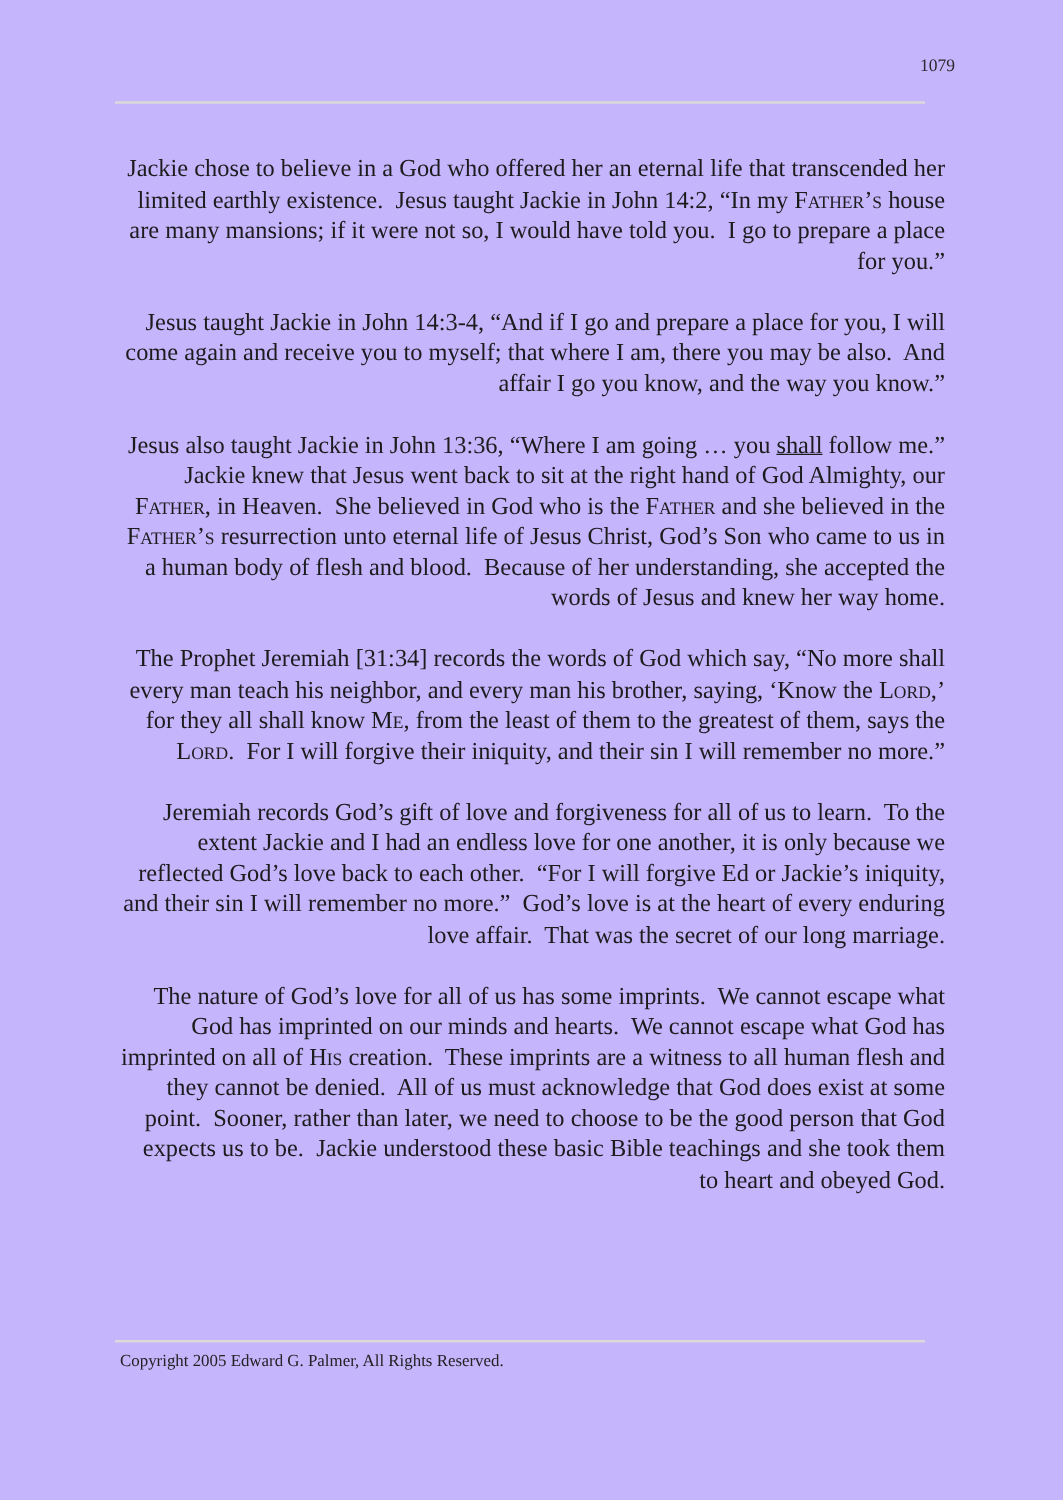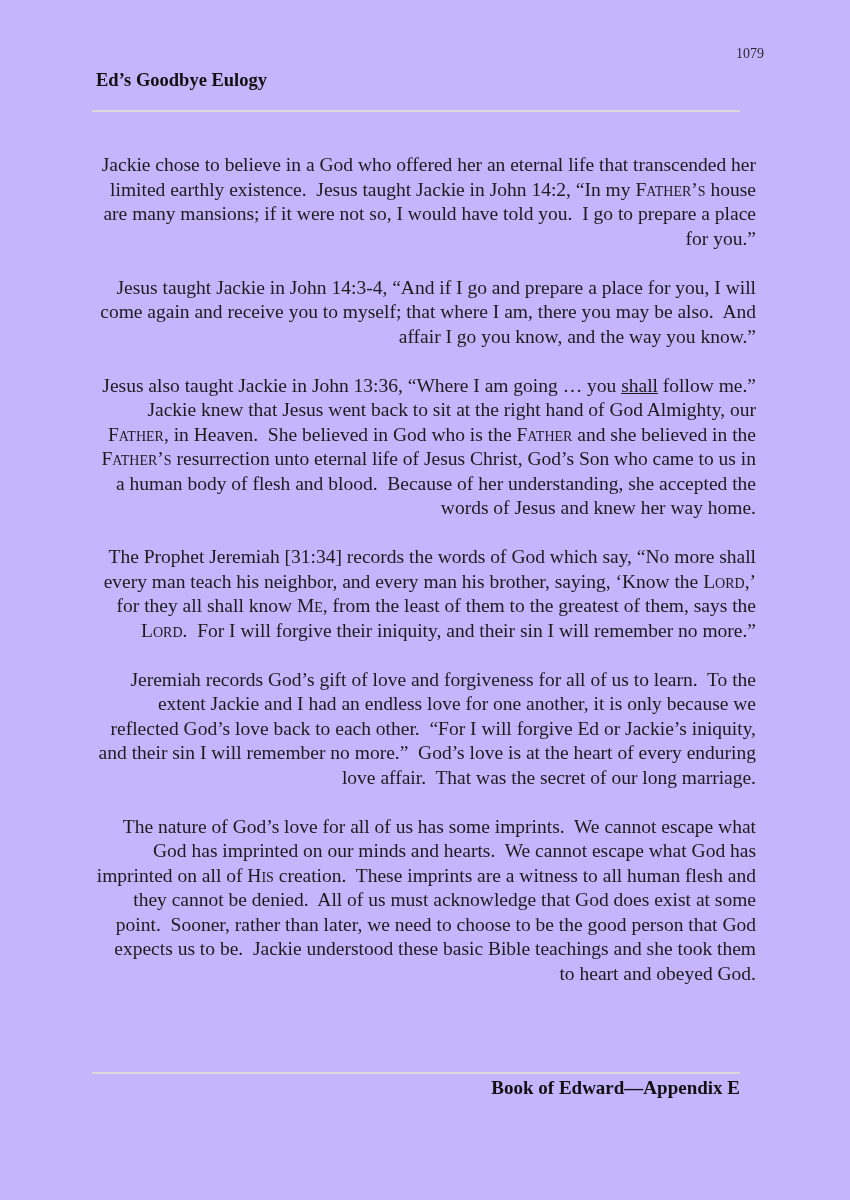--- a/index.html
+++ b/index.html
@@ -73,32 +73,31 @@
     color: #111111;
   }
 </style>
 </head>
 <body>
 
 <div class="page">
 
   <div class="header">
     <div class="page-number">1079</div>
-    <h1 class="page-title">Ed’s Goodbye Eulogy</h1>
   </div>
 
   <div class="title-rule"></div>
 
   <div class="content">
       <div class="para"><span>Jackie chose to believe in a God who offered her an eternal life that transcended her limited earthly existence.  Jesus taught Jackie in John 14:2, “In my </span><span class="smallcaps">Father’s</span><span> house are many mansions; if it were not so, I would have told you.  I go to prepare a place for you.”</span></div>
       <div class="para"><span>Jesus taught Jackie in John 14:3-4, “And if I go and prepare a place for you, I will come again and receive you to myself; that where I am, there you may be also.  And affair I go you know, and the way you know.”</span></div>
       <div class="para"><span>Jesus also taught Jackie in John 13:36, “Where I am going … you </span><span class="underline">shall</span><span> follow me.”  Jackie knew that Jesus went back to sit at the right hand of God Almighty, our </span><span class="smallcaps">Father</span><span>, in Heaven.  She believed in God who is the </span><span class="smallcaps">Father</span><span> and she believed in the </span><span class="smallcaps">Father’s</span><span> resurrection unto eternal life of Jesus Christ, God’s Son who came to us in a human body of flesh and blood.  Because of her understanding, she accepted the words of Jesus and knew her way home.</span></div>
       <div class="para"><span>The Prophet Jeremiah [31:34] records the words of God which say, “No more shall every man teach his neighbor, and every man his brother, saying, ‘Know the </span><span class="smallcaps">Lord</span><span>,’ for they all shall know </span><span class="smallcaps">Me</span><span>, from the least of them to the greatest of them, says the </span><span class="smallcaps">Lord</span><span>.  For I will forgive their iniquity, and their sin I will remember no more.”</span></div>
       <div class="para"><span>Jeremiah records God’s gift of love and forgiveness for all of us to learn.  To the extent Jackie and I had an endless love for one another, it is only because we reflected God’s love back to each other.  “For I will forgive Ed or Jackie’s iniquity, and their sin I will remember no more.”  God’s love is at the heart of every enduring love affair.  That was the secret of our long marriage.</span></div>
       <div class="para"><span>The nature of God’s love for all of us has some imprints.  We cannot escape what God has imprinted on our minds and hearts.  We cannot escape what God has imprinted on all of </span><span class="smallcaps">His</span><span> creation.  These imprints are a witness to all human flesh and they cannot be denied.  All of us must acknowledge that God does exist at some point.  Sooner, rather than later, we need to choose to be the good person that God expects us to be.  Jackie understood these basic Bible teachings and she took them to heart and obeyed God.</span></div>
     </div>
 
   <div class="footer">
     <div class="footer-rule"></div>
-    <div class="book-title">Book of Edward—Appendix E</div>
+    <div class="copyright">Copyright 2005 Edward G. Palmer, All Rights Reserved.</div>
   </div>
 
 </div>
 
 </body></html>

